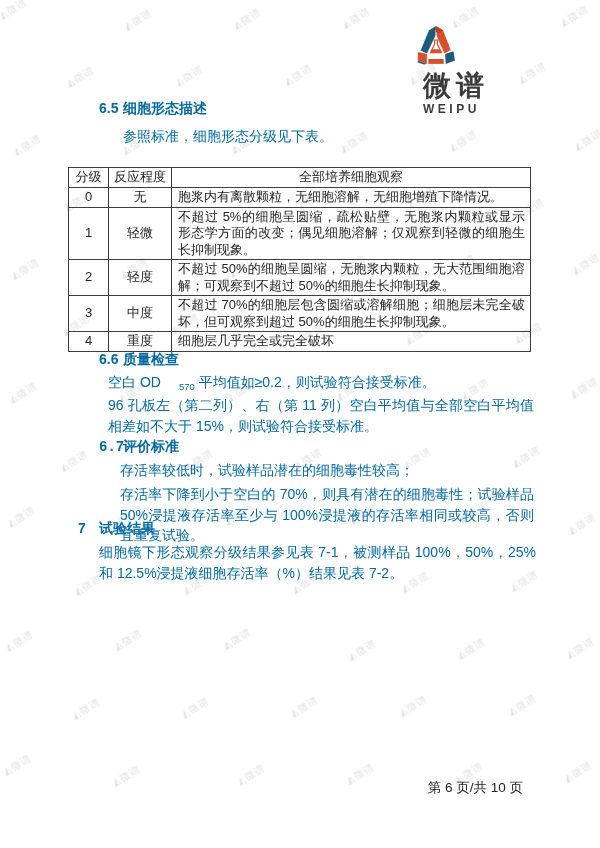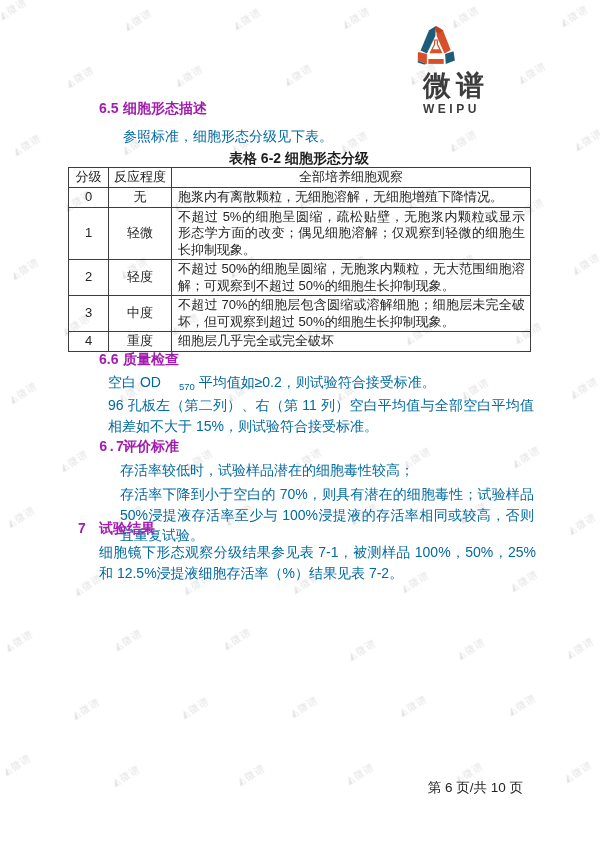--- a/index.html
+++ b/index.html
@@ -18,21 +18,21 @@
   }
   
   .logo-block { position:absolute; top:22px; left:415px; z-index:2; display:flex; align-items:flex-start;flex-direction:column; }
   .logo-mark { width:42px; height:46px; }
   .logo-text { margin-left:8px; padding-top:4px; }
   .brand-cn { font-size:28px; font-weight:700; color:#3c3c3c; letter-spacing:5px; line-height:28px; }
   .brand-en { font-size:12px; font-weight:700; color:#3c3c3c; letter-spacing:3.5px; line-height:12px; margin-top:3px; }
   
   .abs { position:absolute; z-index:1; }
   .report-no { top:75px; left:78px; font-size:15px; font-weight:500; color:#1e1e1e; }
-  .hd { font-size:14px; font-weight:700; color:#a21caf; white-space:nowrap; }
+  .hd { font-size:14px; font-weight:700; color:#0369a1; white-space:nowrap; }
   .hd .num { display:inline-block; }
   .para { font-size:14px; line-height:21px; color:#0369a1; text-align:justify; }
   .hd-65 { top:100px; left:99px; }  .hd-65 .num { width:24px; }
   .p-65  { top:126px; left:123px; width:410px; }
   .caption { top:150px; left:68px; width:462px; text-align:center; font-size:14px; font-weight:700; color:#1e1e1e; }
   .hd-66 { top:351px; left:99px; }  .hd-66 .num { width:24px; }
   .p-66a { top:372px; left:108px; width:426px; }
   .p-66b { top:395px; left:108px; width:426px; line-height:20.5px; }
   .hd-67 { top:438px; left:99px;font-family:Liberation Mono, monospace; }  .hd-67 .num { width:24px; }
   .p-67a { top:460px; left:120px; width:414px; }
@@ -164,21 +164,20 @@
       <div class="brand-en">WEIPU</div>
     </div>
   </div>
 
 
   <div class="abs hd hd-65">
     <span class="num">6.5</span><span>细胞形态描述</span>
   </div>
   <div class="abs para p-65">参照标准，细胞形态分级见下表。</div>
 
-  <div class="abs caption">表格 6-2 细胞形态分级</div>
 
   <table class="grade-table">
     <colgroup>
         <col style="width:40px">
         <col style="width:63px">
         <col style="width:359px">
       </colgroup>
     <thead>
       <tr>
         <th>分级</th>

